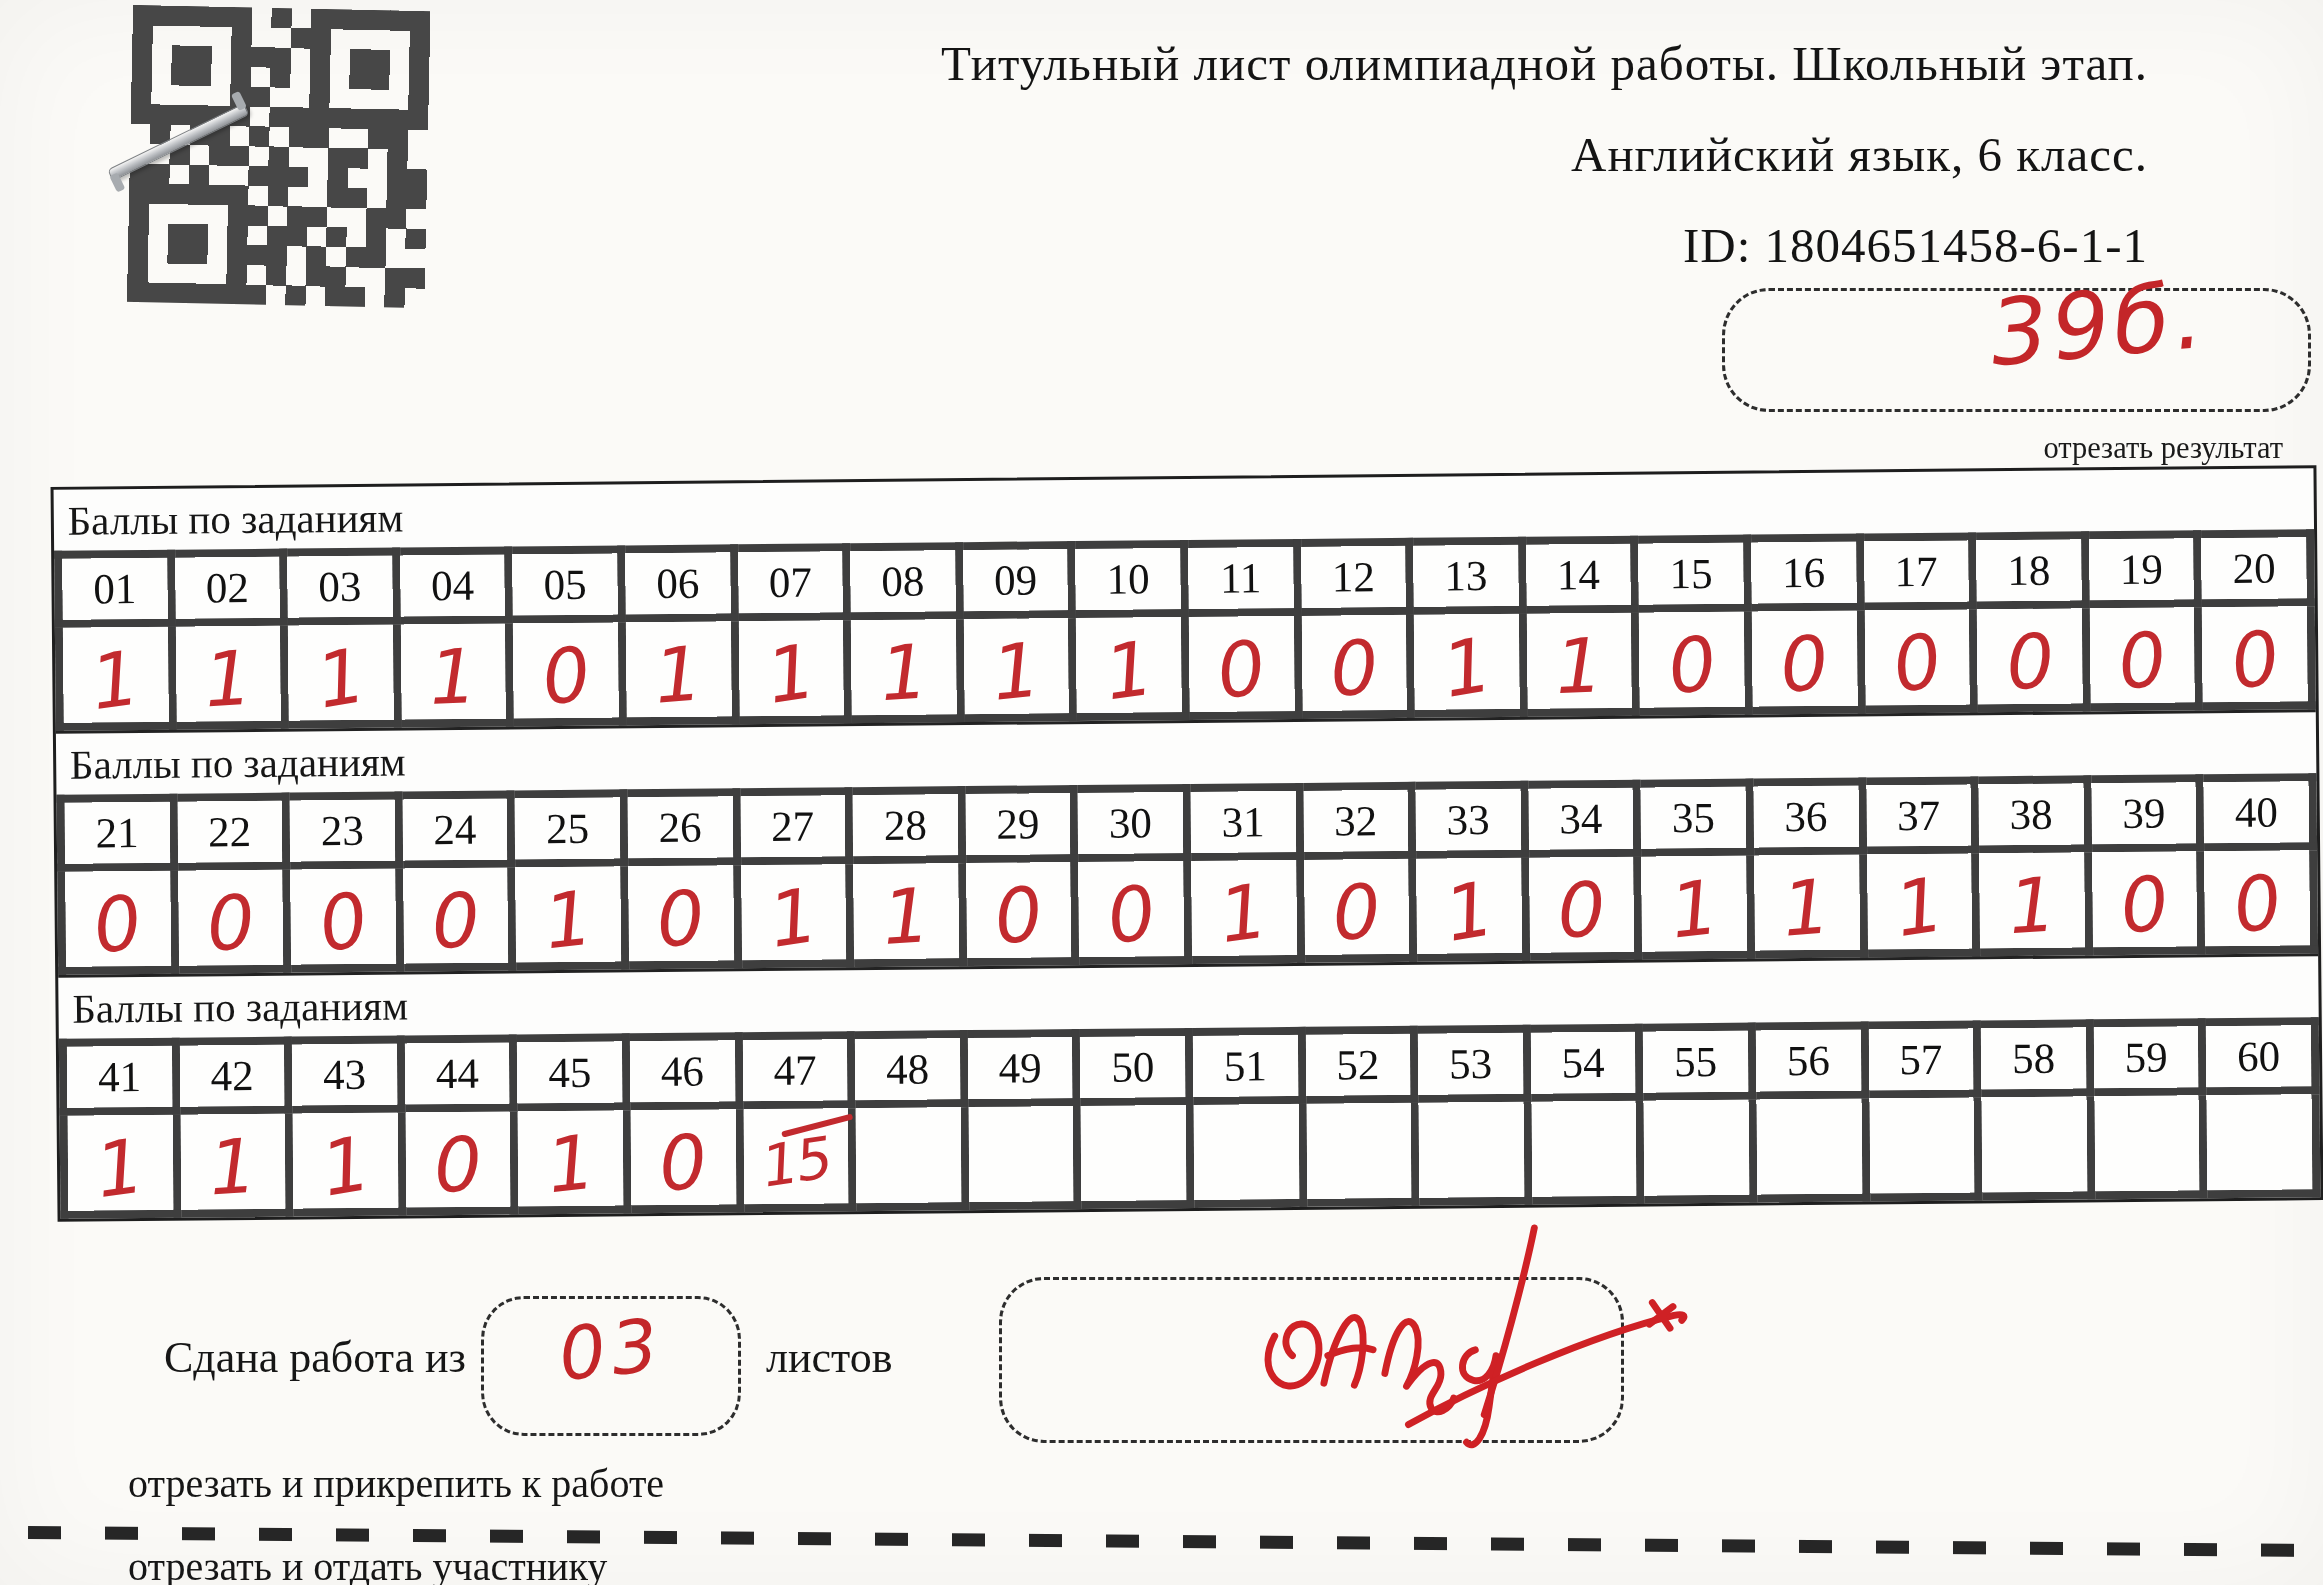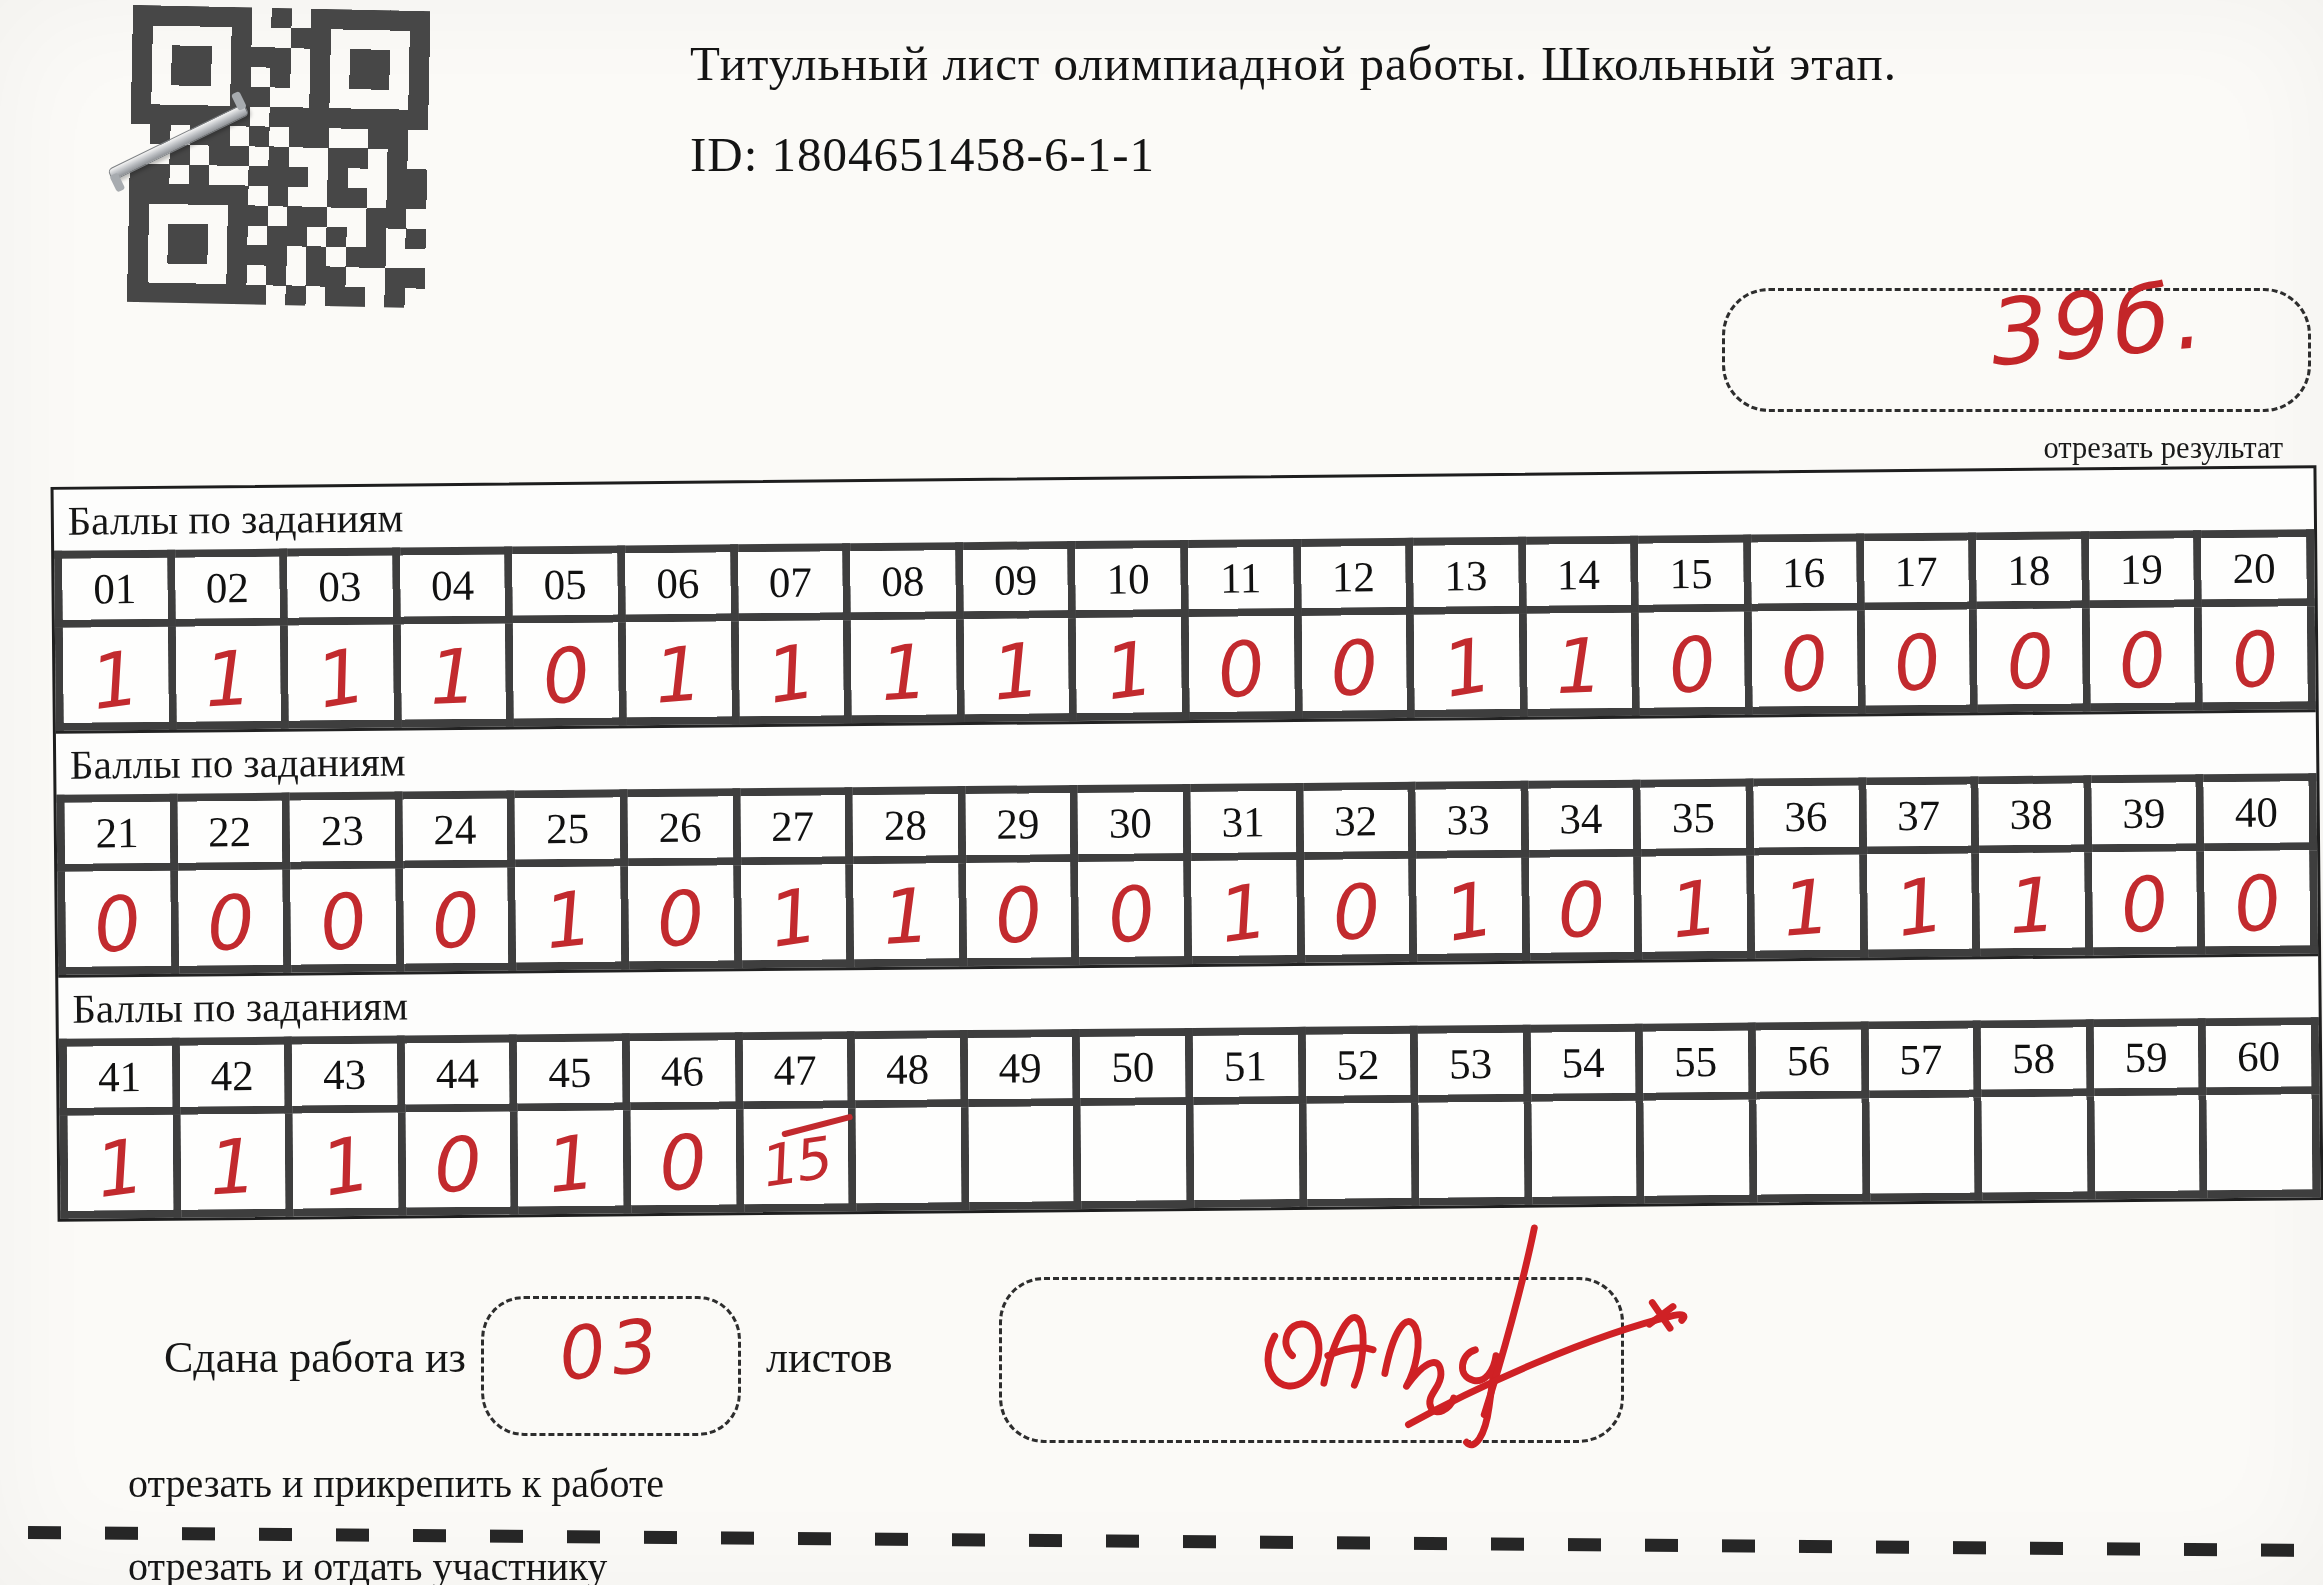--- a/index.html
+++ b/index.html
@@ -17,21 +17,21 @@
     border:1px solid #7d8084; border-radius:4.9px;
     transform:rotate(-26deg); transform-origin:left center;
     box-shadow:2px 3px 3.9px rgba(0,0,0,.25);
   }
   .staple:before,.staple:after{
     content:""; position:absolute; width:8.9px; height:17.7px; background:#a7abaf;
     border-radius:3px; top:5.9px;
   }
   .staple:before{left:-2px;} .staple:after{right:-2px; top:-13.8px;}
   
-  .titles{position:absolute; left:690px; top:17.7px; width:1458px; text-align:left;
+  .titles{position:absolute; left:690px; top:17.7px; width:1458px; text-align:right;
     font-size:49px; line-height:91px; letter-spacing:1px; color:#141414;}
   
   .result-box{position:absolute; left:1722px; top:288px; width:583px; height:118px;
     border:3.9px dashed #2d2d2d; border-radius:47px;}
   .result-value{position:absolute; left:1990px; top:272px; font-family:"DejaVu Sans",sans-serif;
     font-style:italic; font-size:91px; color:#c32629; transform:rotate(-5deg); letter-spacing:3.9px;}
   .result-label{position:absolute; right:41px; top:431px; font-size:30.5px; color:#1a1a1a;}
   
   .tables{position:absolute; left:54px; top:476px; width:2260px;
     border:3.9px solid #1e1e1e; transform:rotate(-0.55deg); background:#fdfdfc;}
@@ -203,20 +203,21 @@
       <rect x="6" y="14" width="1.02" height="1.02" fill="#474747"></rect>
       <rect x="8" y="14" width="1.02" height="1.02" fill="#474747"></rect>
       <rect x="10" y="14" width="1.02" height="1.02" fill="#474747"></rect>
       <rect x="11" y="14" width="1.02" height="1.02" fill="#474747"></rect>
       <rect x="13" y="14" width="1.02" height="1.02" fill="#474747"></rect>
     </svg>
   <div class="staple"></div>
 
   <div class="titles">
     <div>Титульный лист олимпиадной работы. Школьный этап.</div>
+    <div>Английский язык, 6 класс.</div>
     <div>ID: 1804651458-6-1-1</div>
   </div>
 
   <div class="result-box"></div>
   <div class="result-value">39б.</div>
   <div class="result-label">отрезать результат</div>
 
   <div class="tables">
     <div class="section">
       <div class="section-label">Баллы по заданиям</div>

